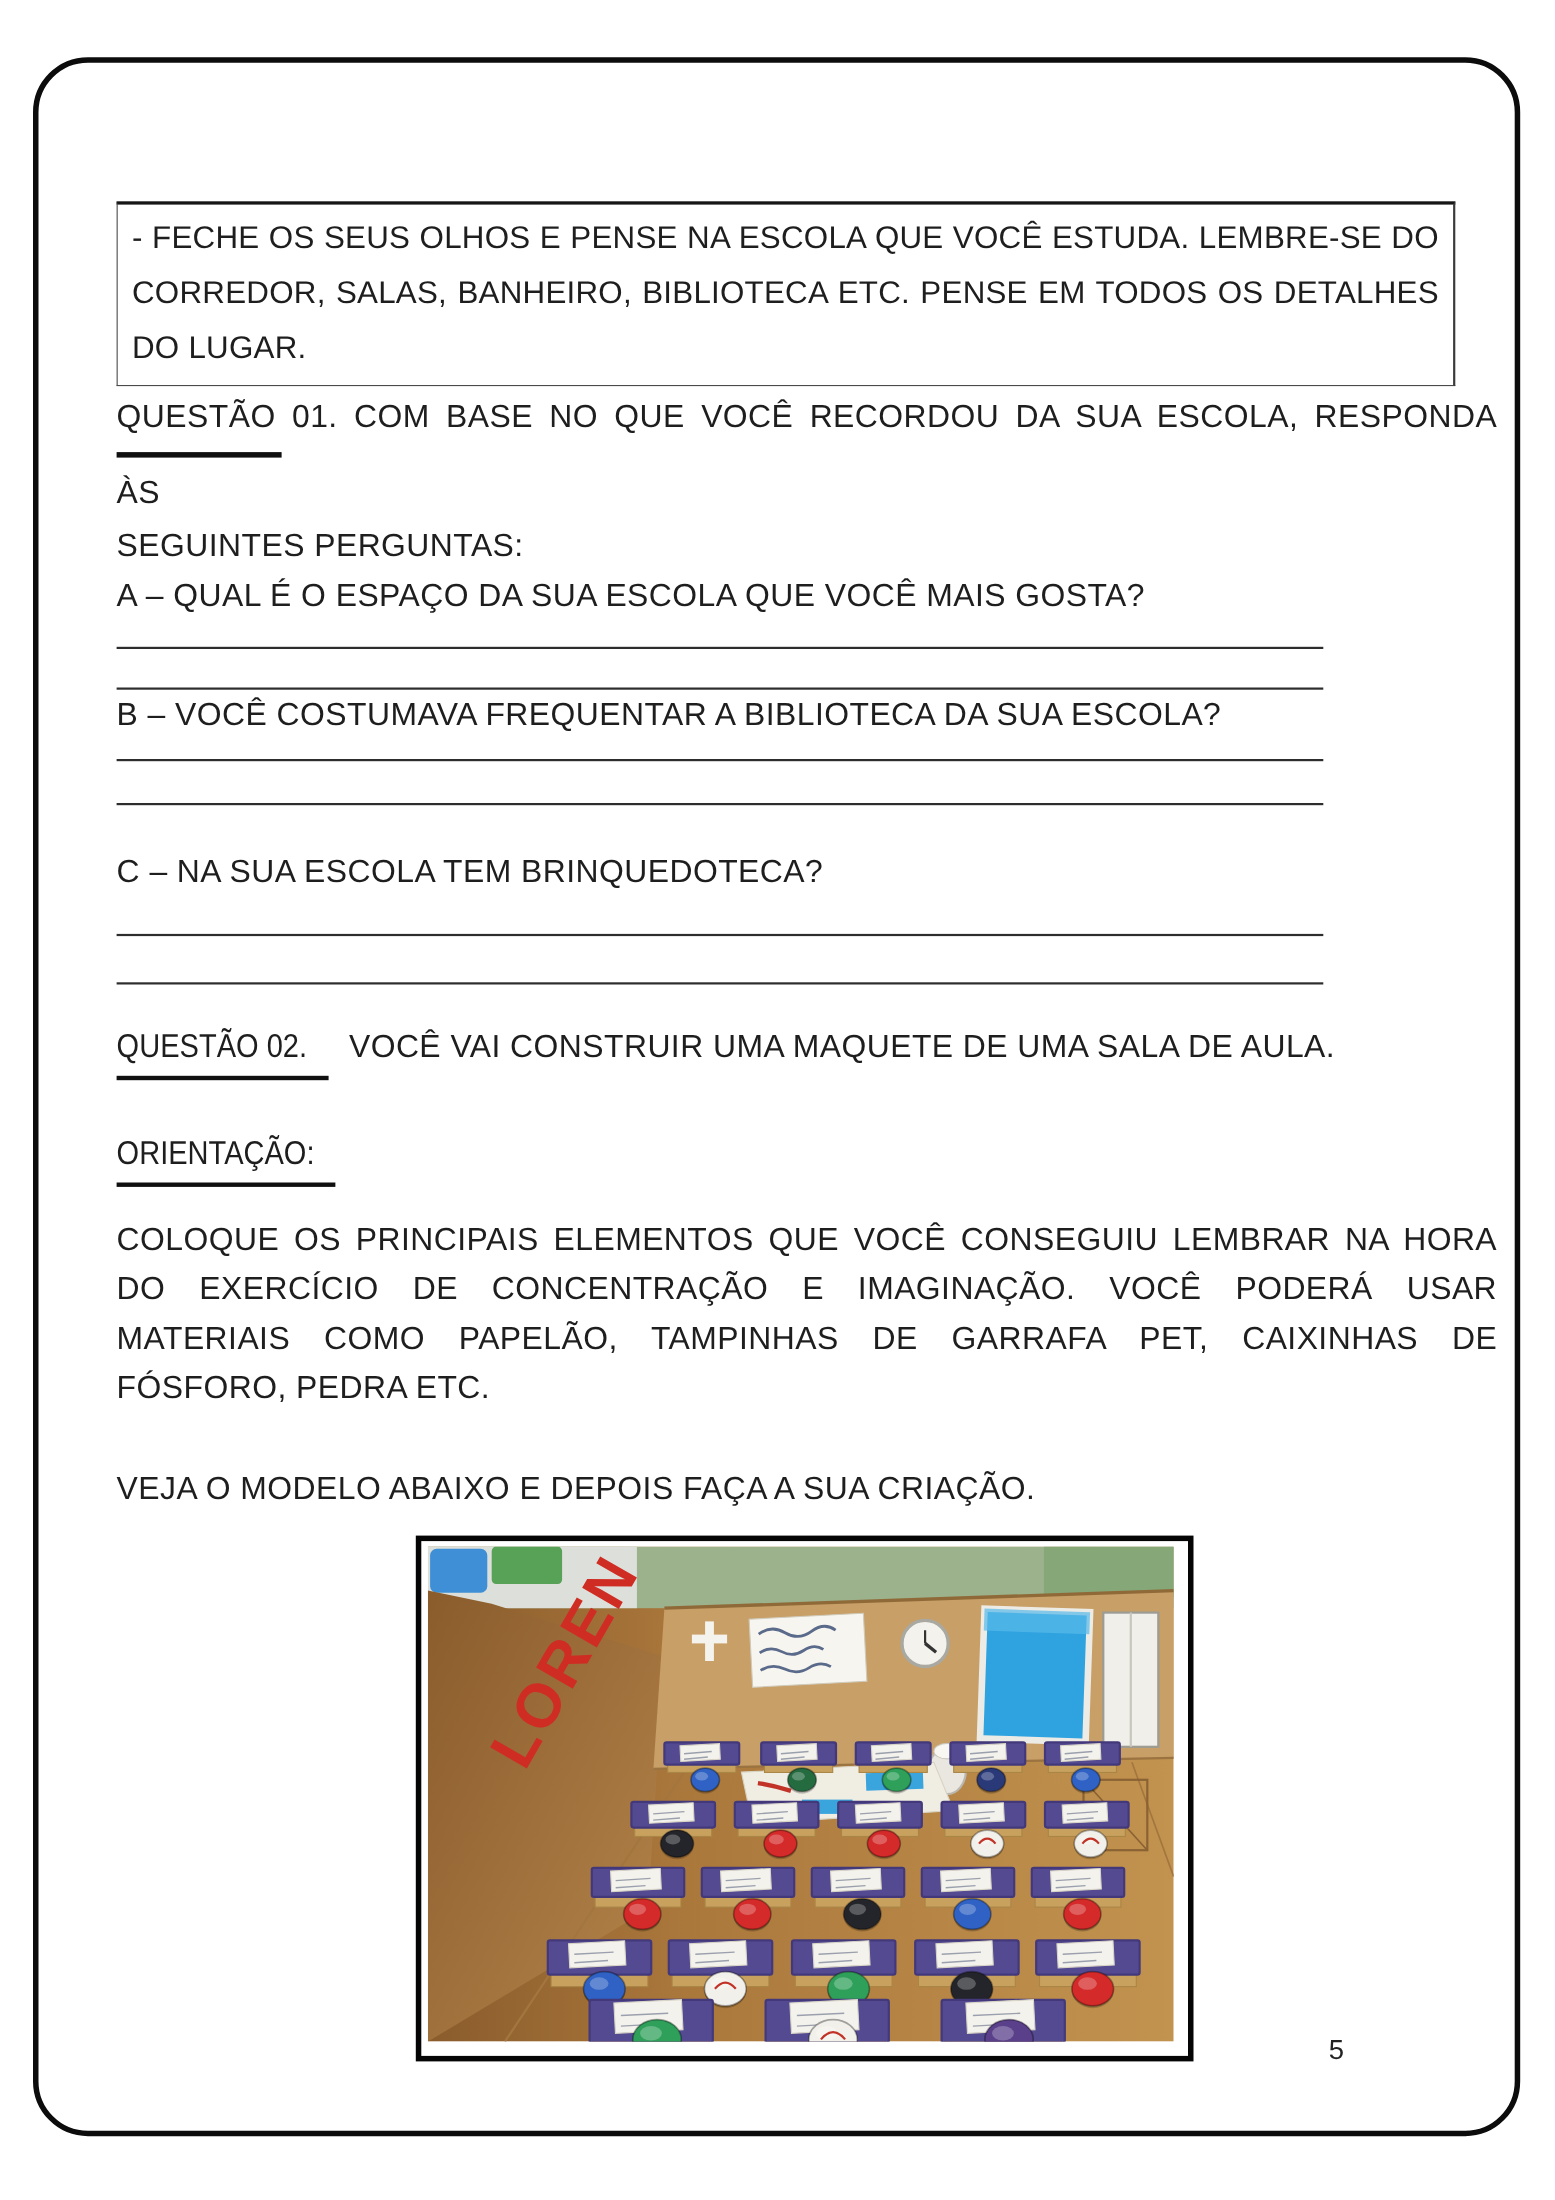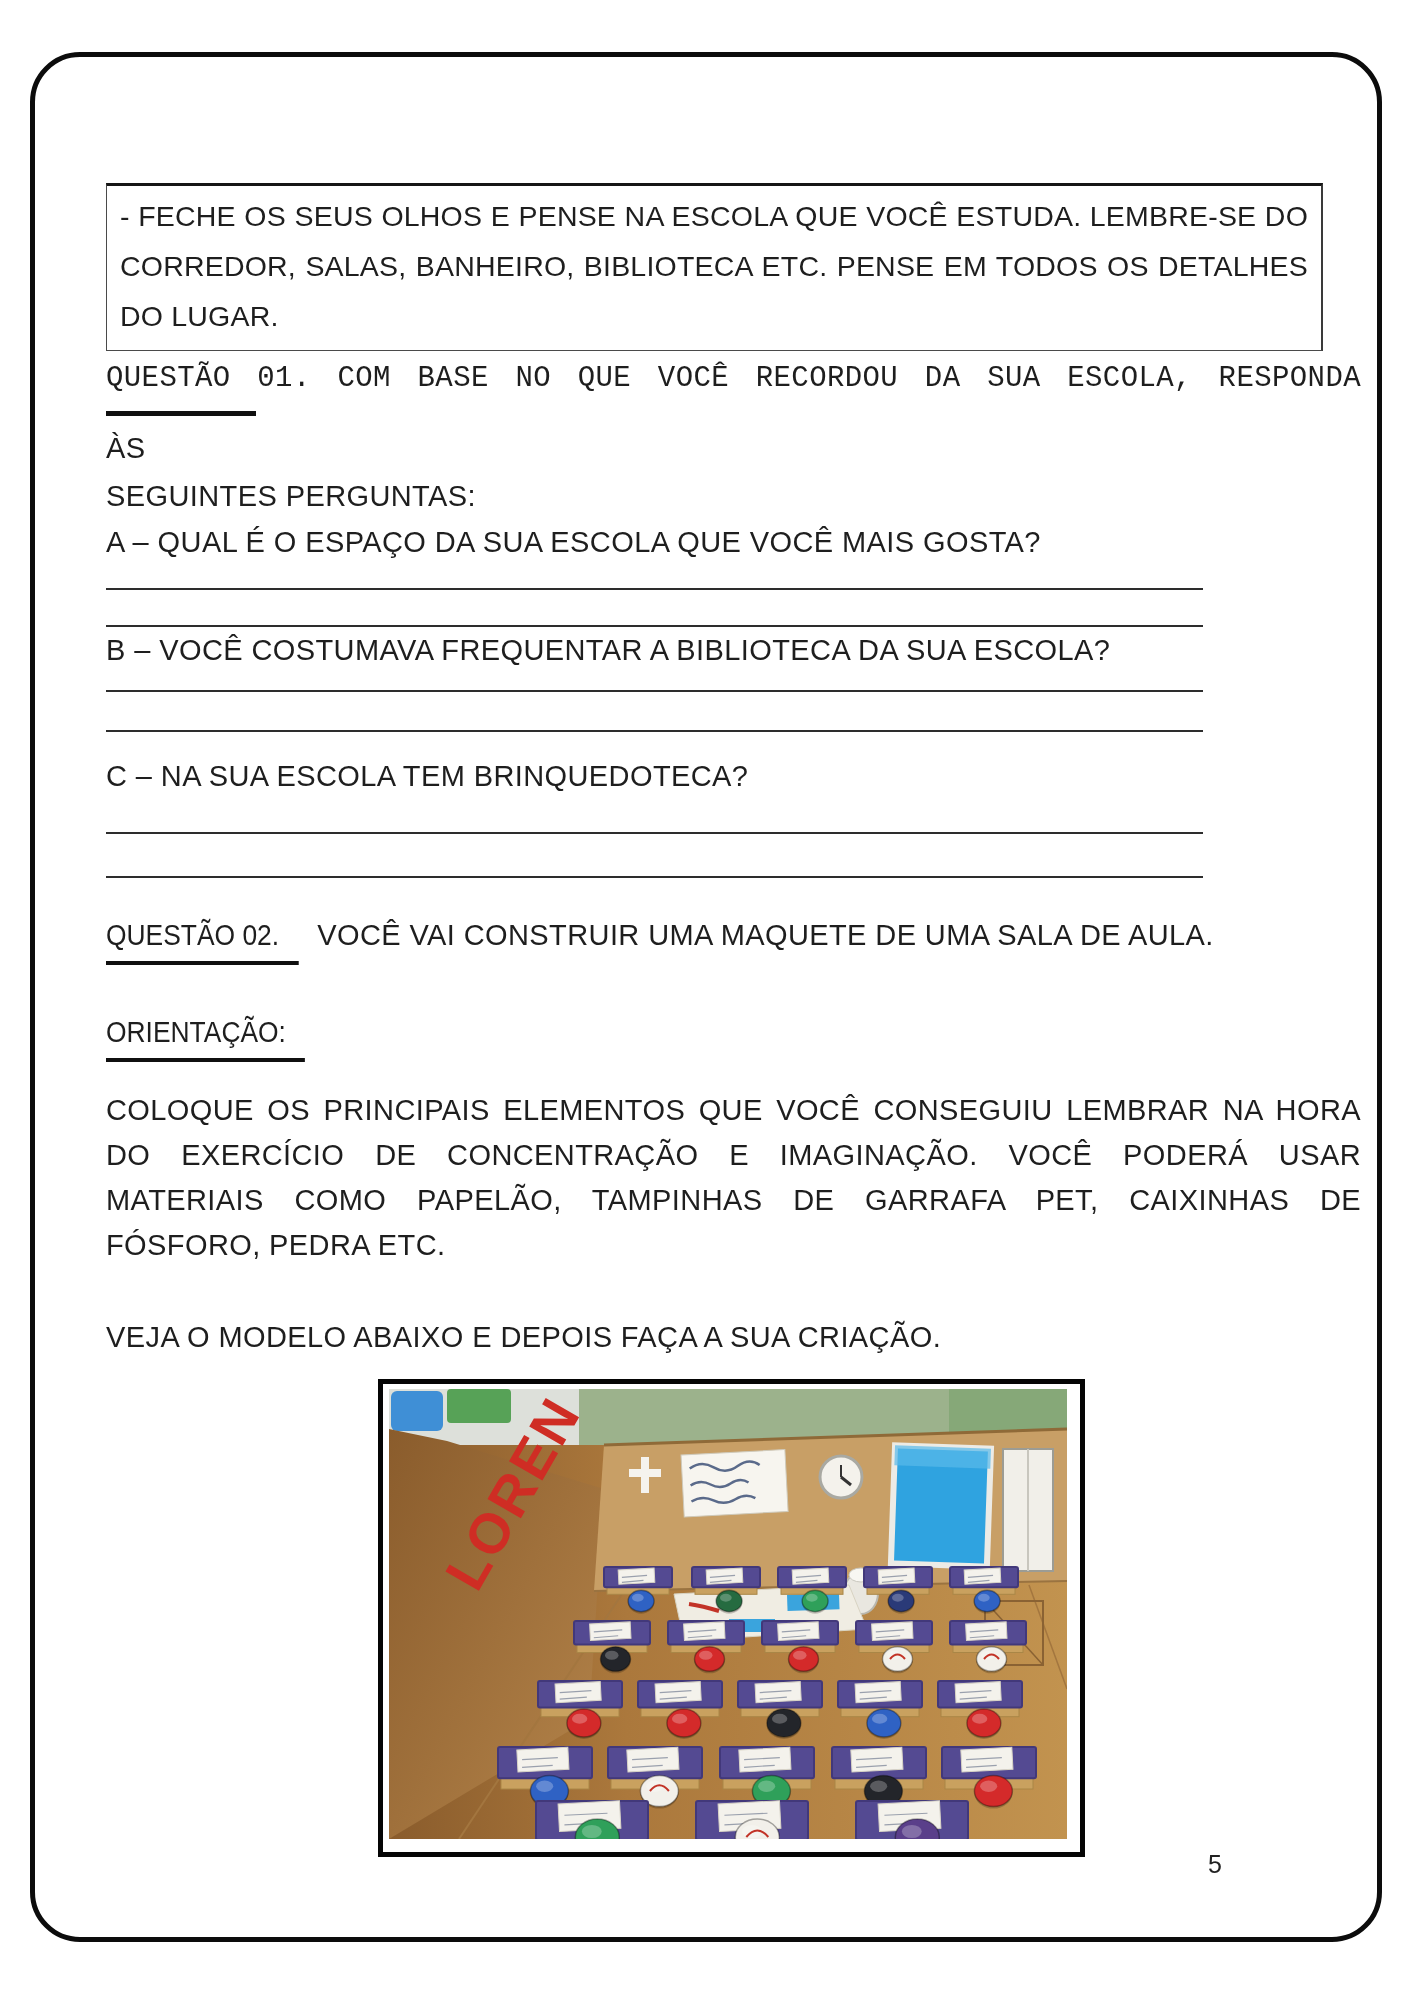--- a/index.html
+++ b/index.html
@@ -11,27 +11,27 @@
 
   .content { position:absolute; left:106px; top:183px; width:1255px;
              font-size:29px; font-weight:300; letter-spacing:.4px; line-height:40px; }
 
   .intro-box { width:1217px; border:1px solid #4a4a4a; border-top:3px solid #161616;
                border-right:2px solid #3a3a3a; padding:5px 13px 9px 13px; }
   .intro-box .line { line-height:50px; font-size:28.5px; letter-spacing:.2px; }
 
   .jl { text-align:justify; text-align-last:justify; overflow:hidden; white-space:normal; }
 
-  .q01-line1 { margin-top:8px;font-family:Liberation Mono, monospace; }
+  .q01-line1 { margin-top:8px; }
   .stray-underline { width:150px; height:5px; background:#101010; margin-top:12px; }
   .q01-as { margin-top:12px; }
   .q01-perguntas { margin-top:8px; }
   .q-item { margin-top:6px; }
   .q-item-b { margin-top:3px; }
-  .q-item-c { margin-top:24px; }
+  .q-item-c { margin-top:41px; }
 
   .answer-line { width:1097px; border-bottom:2px solid #2d2d2d; }
   .al-a1 { height:28px; } .al-a2 { height:37px; }
   .al-b1 { height:22px; } .al-b2 { height:40px; }
   .al-c1 { height:38px; } .al-c2 { height:44px; }
 
   .q02-row { margin-top:36px; line-height:42px; }
   .cond-label { display:inline-block; transform:scaleX(.88); transform-origin:left center;
                 letter-spacing:0; font-size:30px; border-bottom:4px solid #101010;
                 padding:0 22px 5px 0; }

